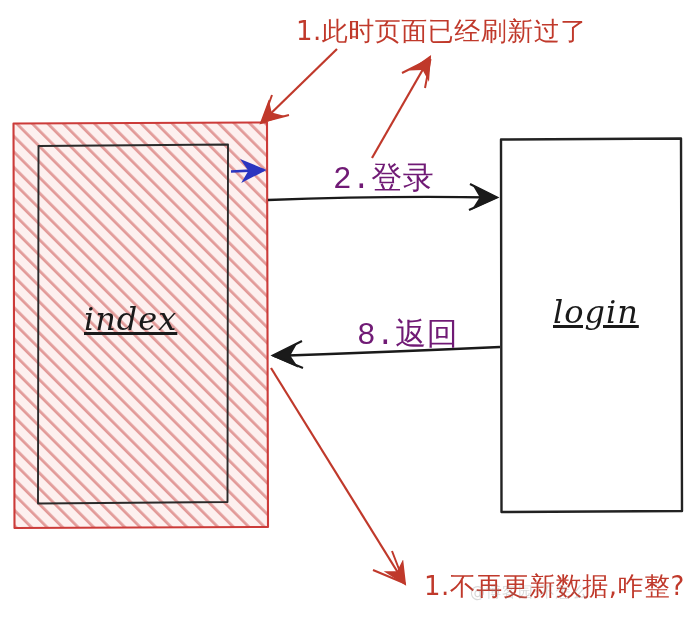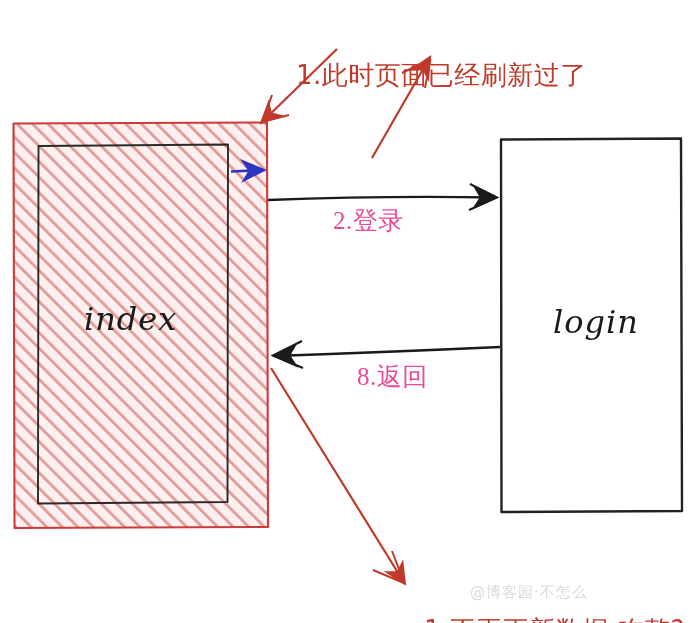--- a/index.html
+++ b/index.html
@@ -22,32 +22,31 @@
     left: 0;
     top: 0;
     width: 700px;
     height: 623px;
   }
   .lbl {
     position: absolute;
     white-space: nowrap;
     line-height: 1;
     user-select: none;
-    margin-top: 44px;
   }
   .lbl-red {
     color: #c0392b;
     font-size: 26px;
     font-family: "DejaVu Sans", sans-serif;
     letter-spacing: 0.5px;
   }
   .lbl-black {
-    color: #ec4899;
-    font-size: 25px;
-    font-family: Liberation Serif, serif;
+    color: #701a75;
+    font-size: 31px;
+    font-family: Liberation Mono, monospace;
     letter-spacing: 0.5px;
   }
   .hand {
     position: absolute;
     color: #1a1a1a;
     font-family: "DejaVu Serif", serif;
     font-style: italic;
     font-size: 32px;
     letter-spacing: 1px;
     white-space: nowrap;
@@ -118,23 +117,23 @@
       <path d="M372 158 L430 57" fill="none" stroke="#c0392b" stroke-width="2.2" marker-end="url(#ah-red)"></path>
       <path d="M430 59 L402 73 M430.5 59 L425 88" fill="none" stroke="#c0392b" stroke-width="2"></path>
     </g>
 
     <g>
       <path d="M271 368 L405 584" fill="none" stroke="#c0392b" stroke-width="2.2" marker-end="url(#ah-red)"></path>
       <path d="M404 583 L373 570 M404.5 583.5 L392 551" fill="none" stroke="#c0392b" stroke-width="2"></path>
     </g>
   </svg>
 
-  <div class="hand" style="left:84px; top:300px;">index</div>
+  <div class="hand" style="left:84px; top:300px;text-decoration:underline;">index</div>
 
-  <div class="hand" style="left:553px; top:303px;">login</div>
+  <div class="hand" style="left:553px; top:293px;text-decoration:underline;">login</div>
 
   <div class="lbl lbl-black" style="left:333px; top:164px;">2.登录</div>
 
   <div class="lbl lbl-black" style="left:357px; top:320px;">8.返回</div>
 
   <div class="lbl lbl-red" style="left:296px; top:18px;">1.此时页面已经刷新过了</div>
 
   <div class="lbl lbl-red" style="left:424px; top:573px;">1.不再更新数据,咋整?</div>
 
   <div class="watermark" style="left:470px; top:583px;">@博客园·不怎么</div>

